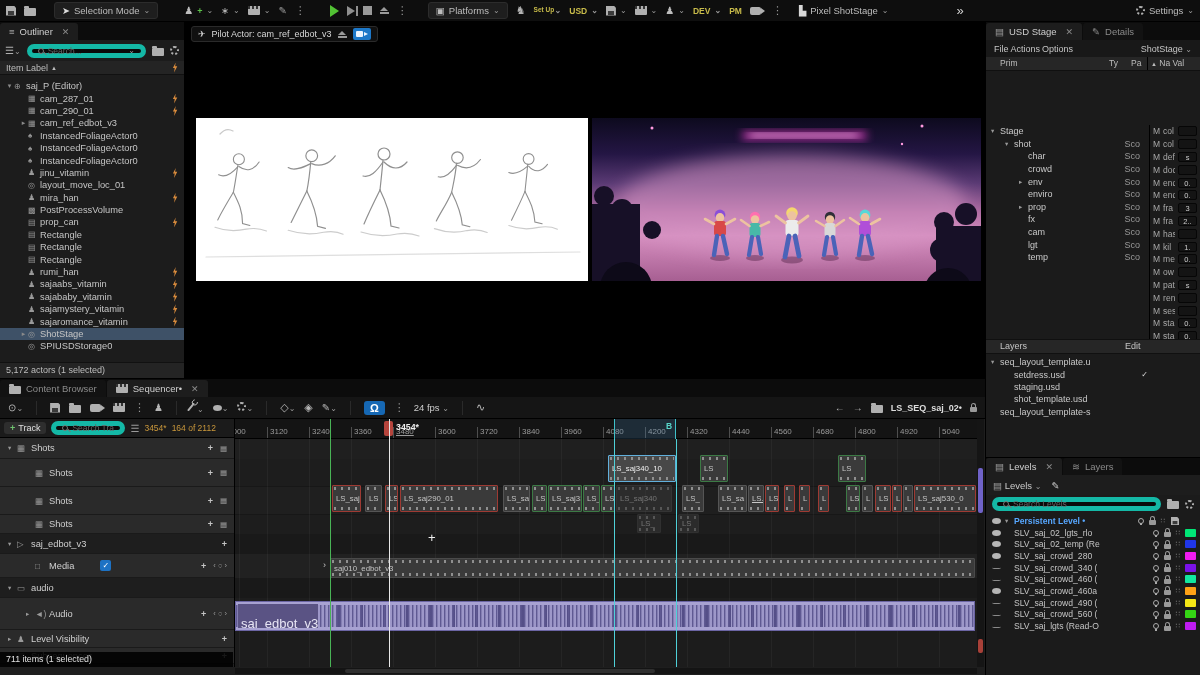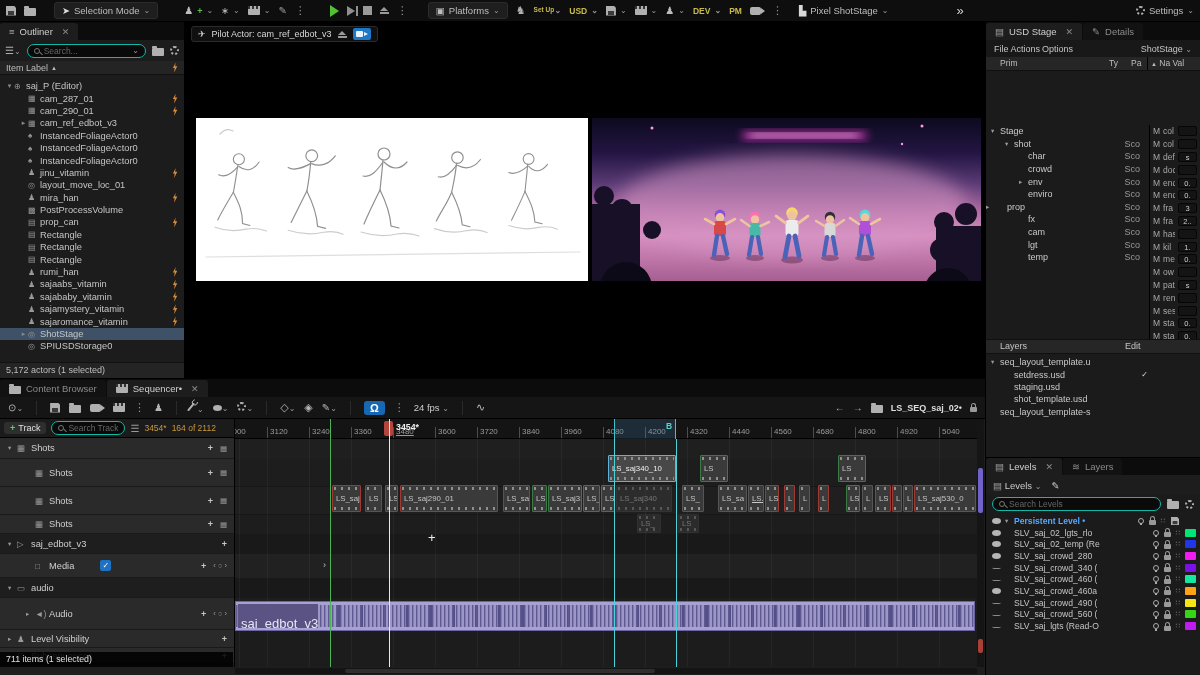--- a/index.html
+++ b/index.html
@@ -42,21 +42,21 @@
 .i-bulb::after{content:"";position:absolute;left:1.5px;bottom:-2.5px;width:2px;height:2px;background:#aaa}
 .bolt{width:6px;height:10px;background:#d98b3c;clip-path:polygon(62% 0,15% 55%,45% 55%,35% 100%,88% 38%,52% 38%)}
 
 .tabbar{display:flex;align-items:flex-end;background:#0c0c0c;height:18px}
 .ptab{display:flex;align-items:center;gap:5px;height:17px;padding:0 9px;background:#1d1d1d;color:#cfcfcf;font-size:9.5px;border-radius:3px 3px 0 0;margin-right:1px}
 .ptab.inactive{background:#121212;color:#8a8a8a}
 .xclose{color:#8a8a8a;font-size:9px;margin-left:4px}
 
 #outliner{position:absolute;left:0;top:22px;width:185px;height:356px;background:#1c1c1c;border-right:1px solid #000}
 #outliner .toolrow{display:flex;align-items:center;gap:6px;padding:3px 5px;height:21px}
-.searchpill{flex:1;display:flex;align-items:center;background:#0a0a0a;border:1px solid #14b8a6;border-radius:9px;height:14px;padding:0 6px;min-width:0}
+.searchpill{flex:1;display:flex;align-items:center;background:#0a0a0a;border:5px solid #14b8a6;border-radius:9px;height:14px;padding:0 6px;min-width:0}
 .searchpill input{flex:1;background:transparent;border:none;outline:none;color:#bbb;font-size:8.5px;min-width:0}
 .colhead{display:flex;align-items:center;background:#242424;height:14px;padding:0 6px;font-size:9px;color:#bdbdbd;border-bottom:1px solid #111}
 .olist{position:absolute;left:0;right:0;top:58px;bottom:16px;overflow:hidden}
 .orow{display:flex;align-items:center;height:12.4px;font-size:9.3px;color:#c5c5c5;white-space:nowrap}
 .orow .arr{width:9px;color:#8a8a8a;font-size:7px;text-align:center;flex:none}
 .orow .oicon{width:12px;color:#9a9a9a;font-size:8px;flex:none}
 .orow .bolt{display:none;margin-left:auto;margin-right:6px;flex:none}
 .orow.bolt2 .bolt{display:block}
 .orow.sel{background:#3e5167}
 .ofoot{position:absolute;left:0;right:0;bottom:0;height:16px;background:#242424;border-top:1px solid #111;font-size:9px;color:#bdbdbd;padding:2px 6px}
@@ -605,21 +605,21 @@
           <div class="prow0" style="padding-left: 33px;">
             <span class="arr">▸</span>
             <span>env</span>
             <span class="ptype">Sco</span>
           </div>
           <div class="prow0" style="padding-left: 33px;">
             <span class="arr"></span>
             <span>enviro</span>
             <span class="ptype">Sco</span>
           </div>
-          <div class="prow0" style=" gap: 12px;">
+          <div class="prow0" style="padding-left: 33px;">
             <span class="arr">▸</span>
             <span>prop</span>
             <span class="ptype">Sco</span>
           </div>
           <div class="prow0" style="padding-left: 33px;">
             <span class="arr"></span>
             <span>fx</span>
             <span class="ptype">Sco</span>
           </div>
           <div class="prow0" style="padding-left: 33px;">
@@ -1208,20 +1208,23 @@
 
       <div class="clip dim" style="left: 402px; width: 24px; --c: #444444;">
             <span class="clabel">LS_</span>
           </div>
           <div class="clip dim" style="left: 443px; width: 21px; --c: #444444;">
             <span class="clabel">LS</span>
           </div>
         </div>
 
       <span class="mediamark" style="left:88px;top:141px">›</span>
+      <div class="clip" style="left:95px;top:139px;width:645px;height:20px;--c:#4a4a4a">
+        <span class="clabel">saj010_edbot_v3</span>
+      </div>
 
       <div class="audioclip" style="left:0;top:182px;width:740px;height:30px">
         <div class="wave"></div>
         <div class="audiolabel">saj_edbot_v3_audio</div>
       </div>
 
       <span class="cursor" style="left:193px;top:111px">+</span>
     </div>
 
     <div class="vscroll">

